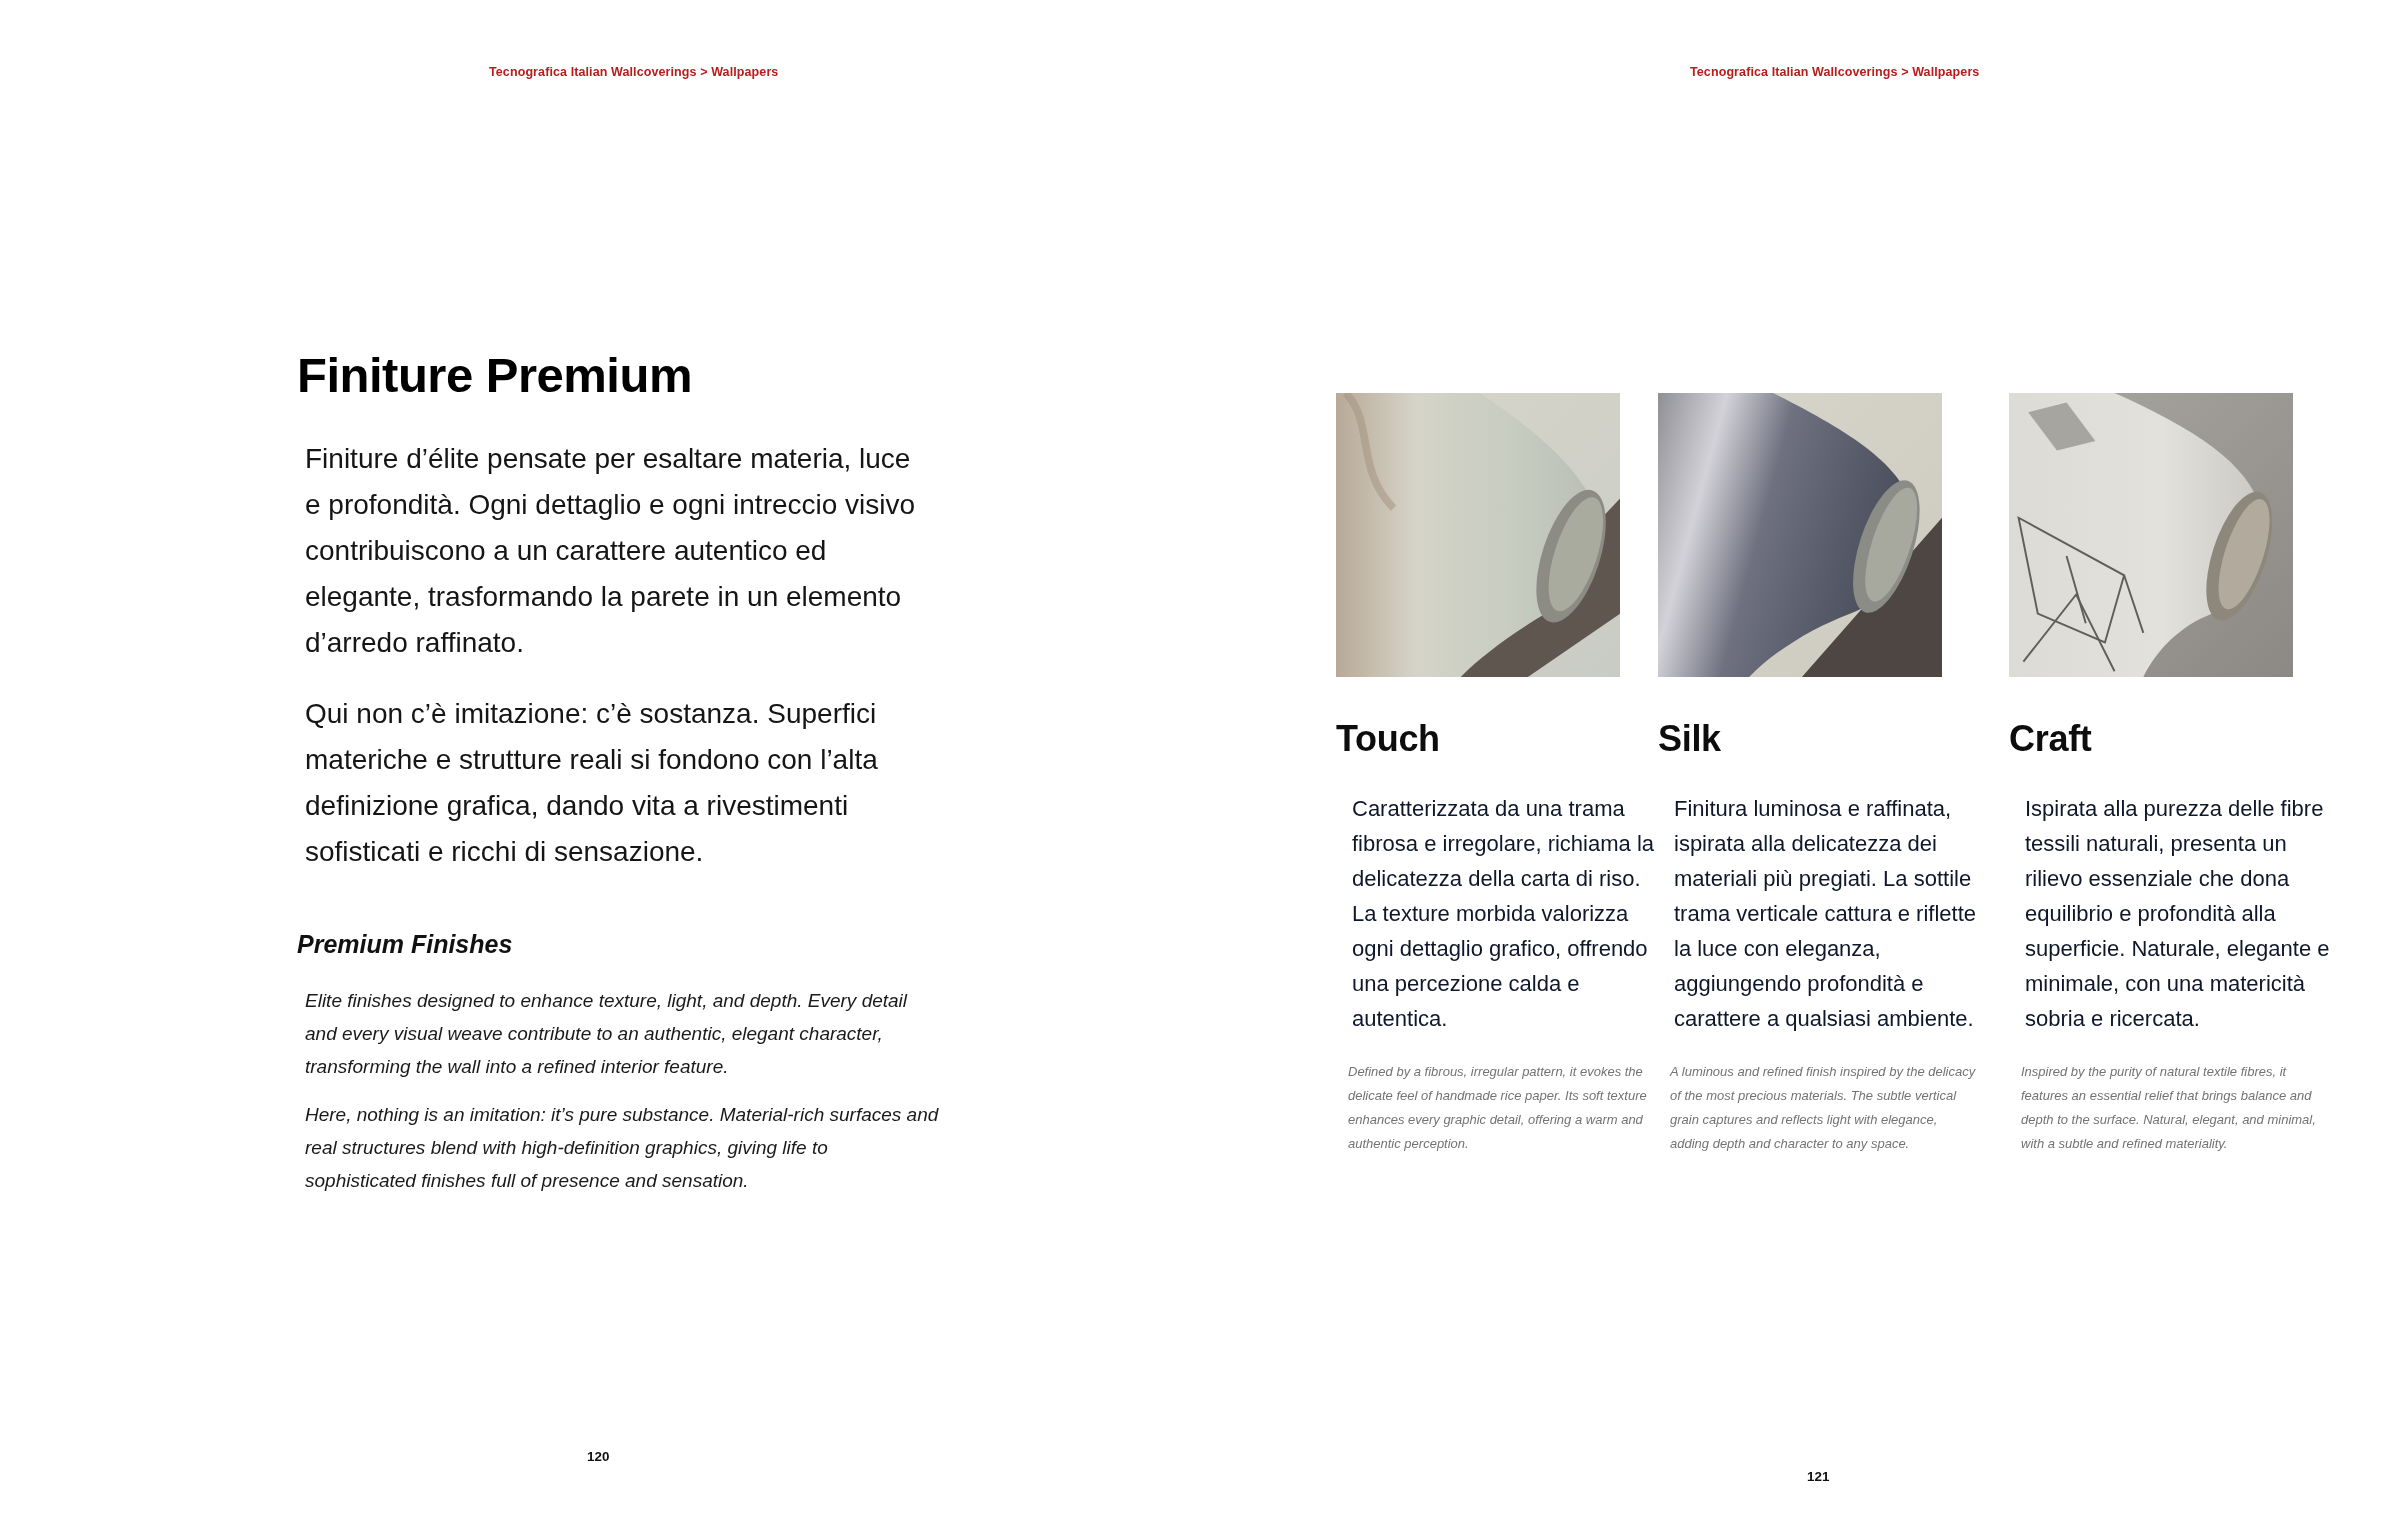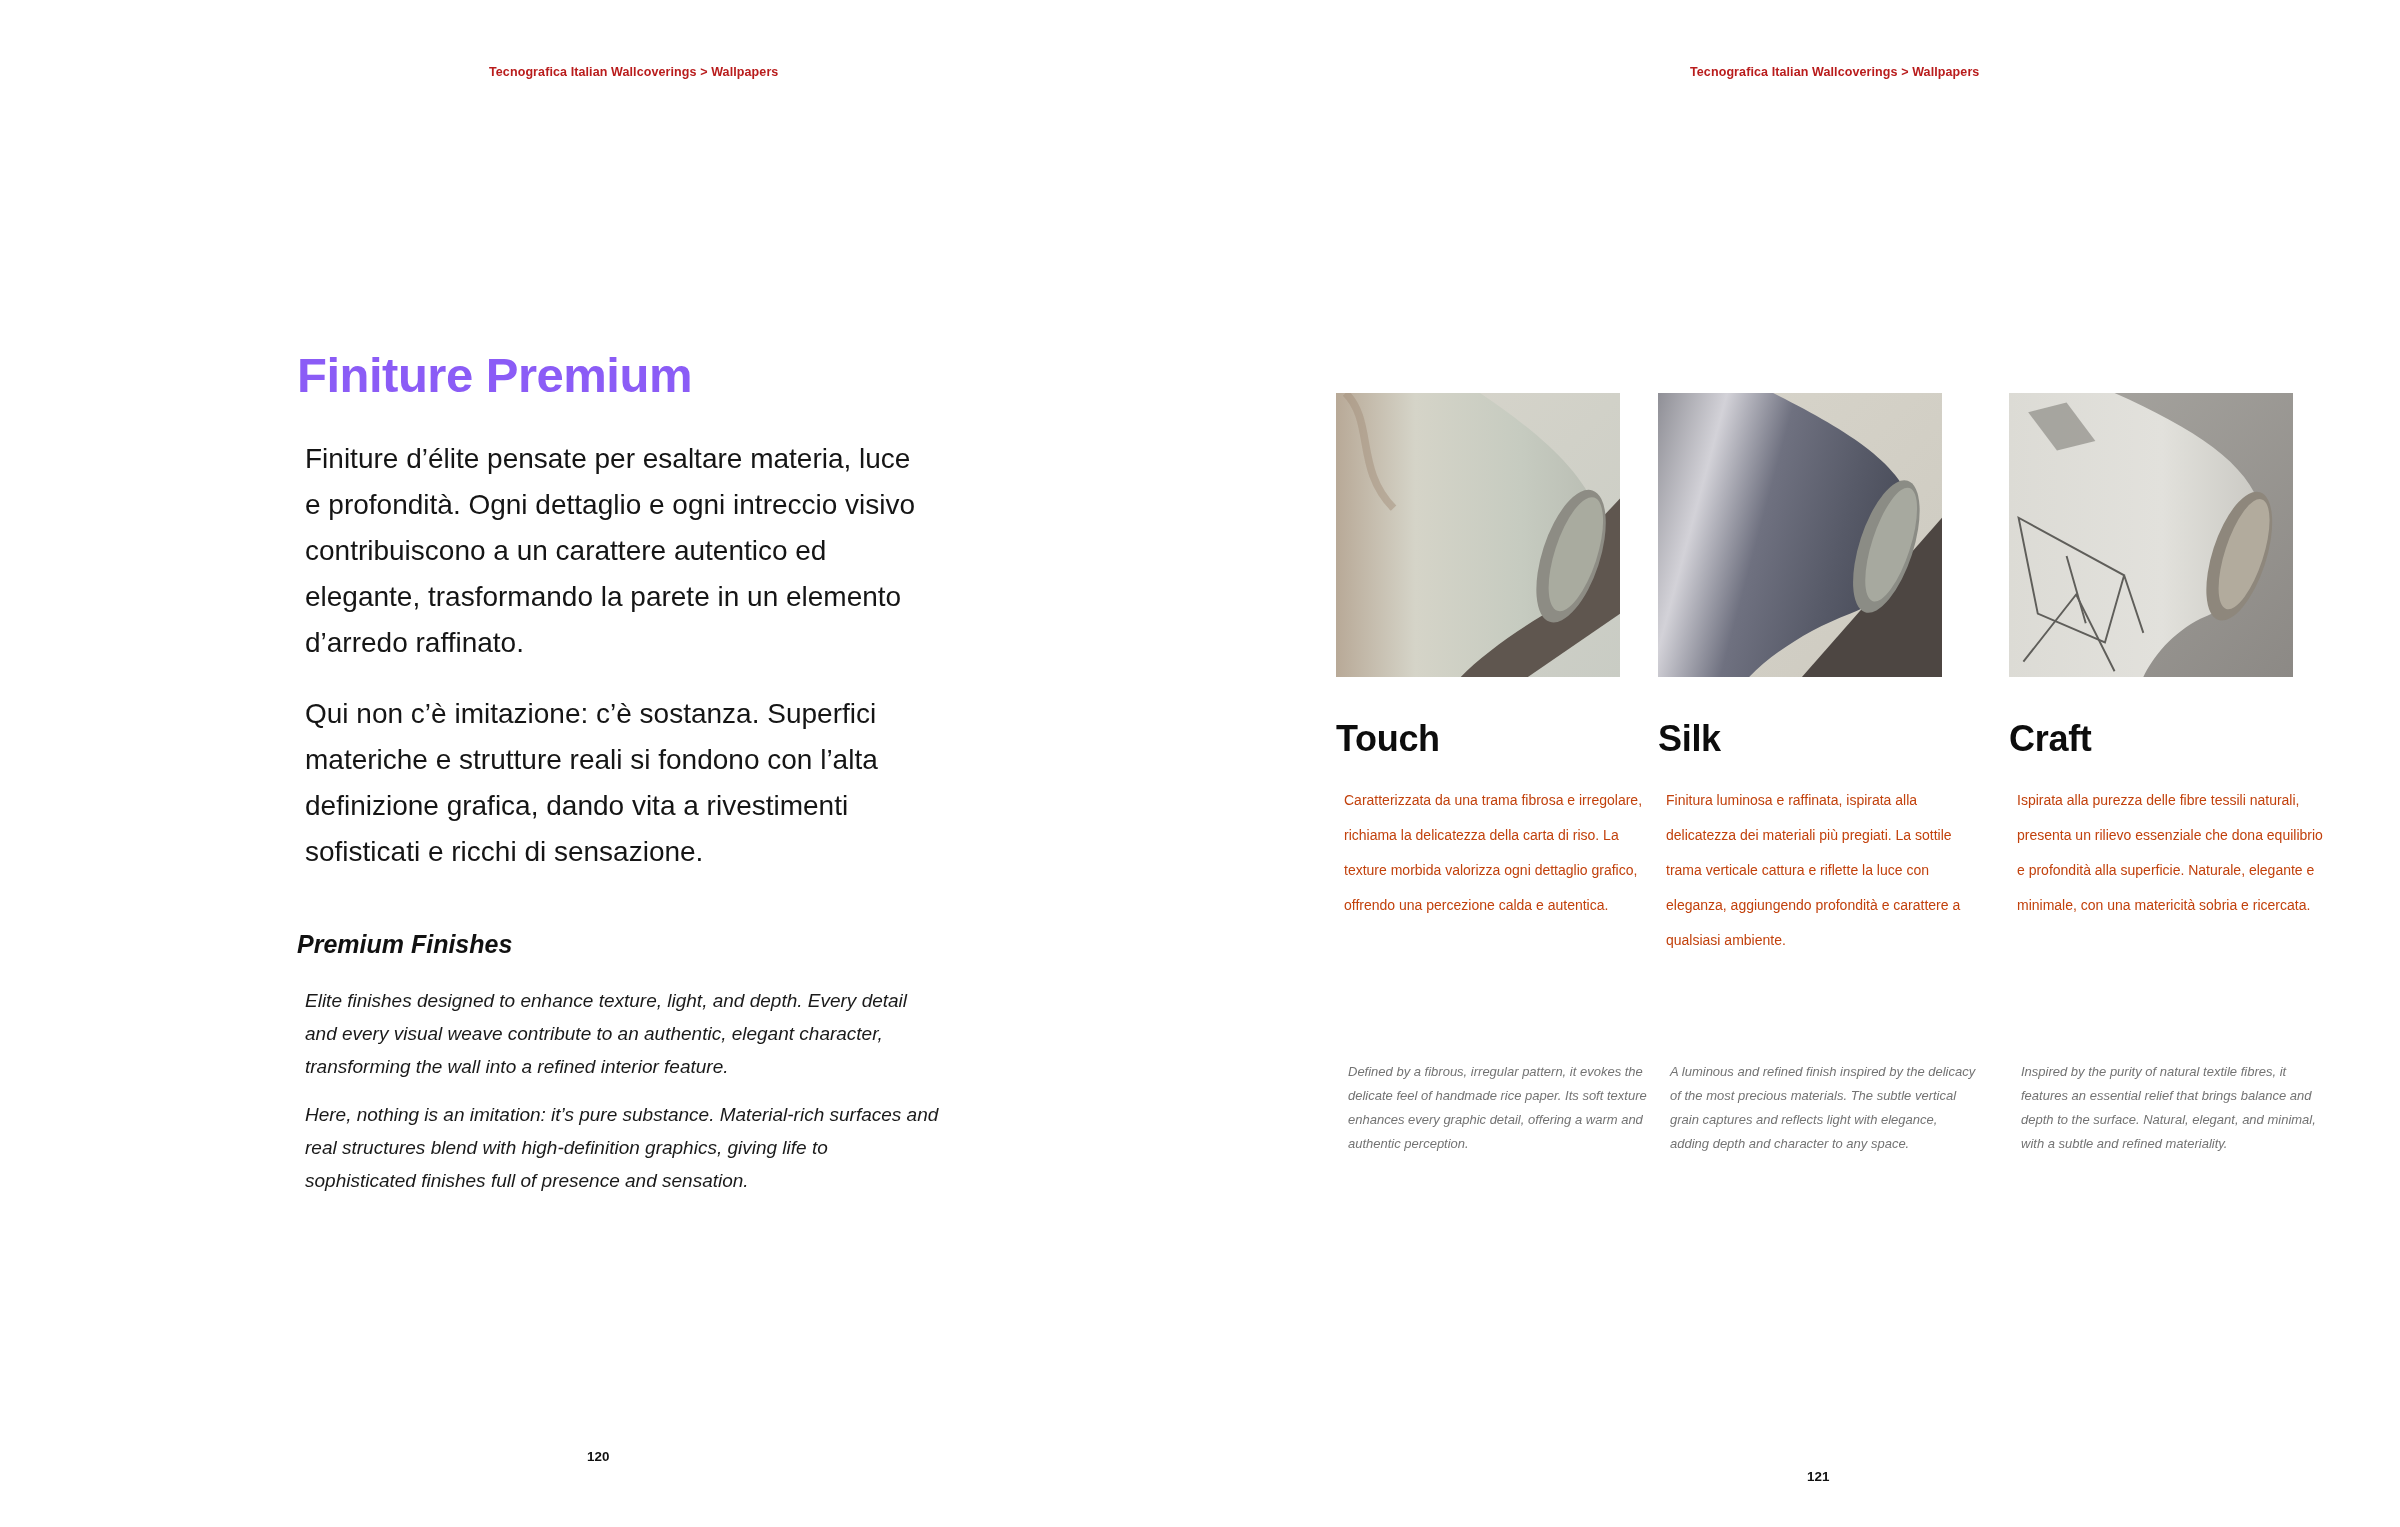--- a/index.html
+++ b/index.html
@@ -8,37 +8,37 @@
   .page { position:absolute; top:0; height:1528px; width:1200px; }
   .page-left { left:0; }
   .page-right { left:1201px; }
   .running-head { position:absolute; top:65px; font-size:12.5px; font-weight:bold; letter-spacing:0.1px; color:#b91c1c; white-space:nowrap;margin-left:44px; }
   .page-left .running-head { left:445px; }
   .page-right .running-head { left:445px; }
   .folio { position:absolute; top:1449px; font-size:13.4px; font-weight:bold; color:#111; }
   .page-left .folio { left:587px; }
   .page-right .folio { left:606px;margin-top:20px; }
 
-  .title { position:absolute; left:297px; top:344px; margin:0; font-size:49px; font-weight:bold; letter-spacing:-0.5px; color:#8b5cf6; line-height:63px; }
+  .title { position:absolute; left:297px; top:344px; margin:0; font-size:49px; font-weight:bold; letter-spacing:-0.5px; color:#000000; line-height:63px; }
   .lead { position:absolute; left:297px; width:624px; margin:8px; font-size:28px; line-height:46px; color:#151515; }
   .lead-1 { top:428px; }
   .lead-2 { top:683px; }
   .en-heading { position:absolute; left:297px; top:930px; margin:0; font-size:25px; font-weight:bold; font-style:italic; color:#111; }
   .en-para { position:absolute; left:297px; width:634px; margin:8px; font-size:19px; font-style:italic; line-height:33px; color:#1a1a1a; }
   .en-para-1 { top:976px; }
   .en-para-2 { top:1090px; }
 
   .finish-col { position:absolute; top:393px; width:316px; }
   .finish-col.c0 { left:135px; }
   .finish-col.c1 { left:457px; }
   .finish-col.c2 { left:808px;border-radius:8px; }
   .swatch { width:284px; height:284px; position:relative; overflow:hidden; }
   .swatch svg { display:block; }
   .finish-name { margin:0; position:absolute; top:323px; left:0; font-size:36px; font-weight:bold; color:#0d0d0d; line-height:46px; letter-spacing:-0.3px; }
-  .finish-it { margin:8px; position:absolute; top:382px; left:0; width:307px; font-size:14px; line-height:35px; color:#c2410c; }
+  .finish-it { margin:16px; position:absolute; top:382px; left:0; width:307px; font-size:22px; line-height:35px; color:#0f172a; }
   .finish-en { margin:12px; position:absolute; top:655px; left:0; width:307px; font-size:13px; font-style:italic; line-height:24px; color:#737373; }
 </style>
 </head>
 <body>
 
 <div class="page page-left">
   <div class="running-head">Tecnografica Italian Wallcoverings &gt; Wallpapers</div>
   <h1 class="title">Finiture Premium</h1>
   <p class="lead lead-1">Finiture d’élite pensate per esaltare materia, luce e profondità. Ogni dettaglio e ogni intreccio visivo contribuiscono a un carattere autentico ed elegante, trasformando la parete in un elemento d’arredo raffinato.</p>
   <p class="lead lead-2">Qui non c’è imitazione: c’è sostanza. Superfici materiche e strutture reali si fondono con l’alta definizione grafica, dando vita a rivestimenti sofisticati e ricchi di sensazione.</p>

